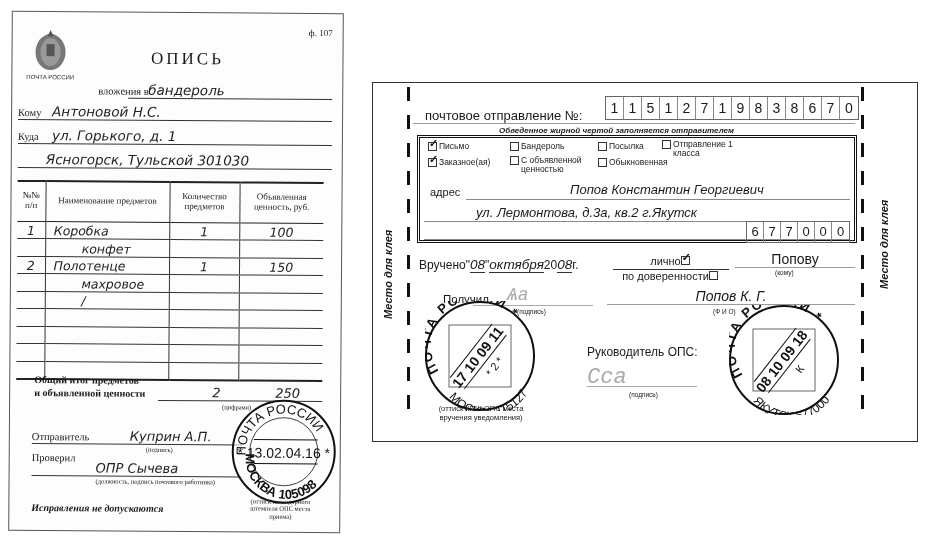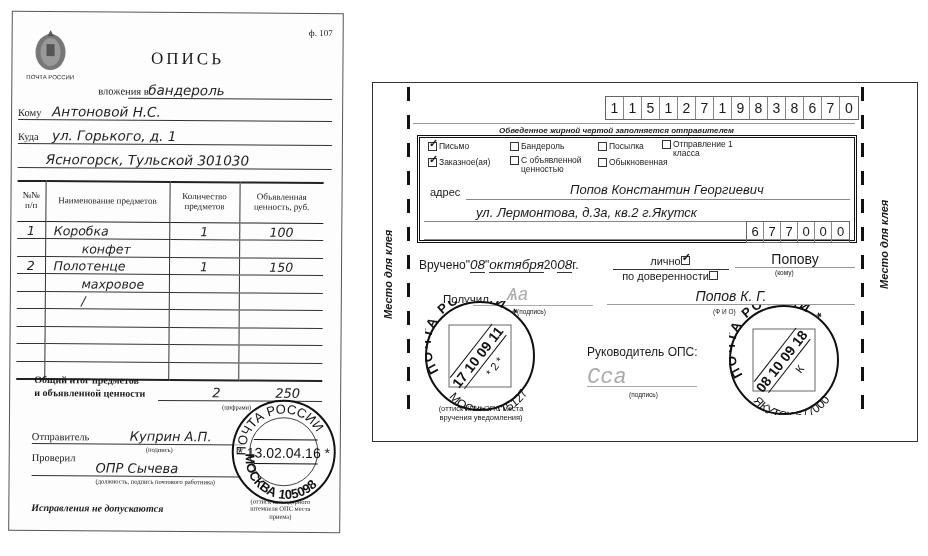--- a/index.html
+++ b/index.html
@@ -250,20 +250,21 @@
       <span></span>
       <span></span>
       <span></span>
       <span></span>
       <span></span>
       <span></span>
   </div>
   <div class="glue glue-left">Место для клея</div>
   <div class="glue glue-right">Место для клея</div>
 
+  <span class="track-label">почтовое отправление №:</span>
   <div class="track-line"></div>
   <div class="digits" style="left:232px;">
     <span>1</span>
     <span>1</span>
     <span>5</span>
     <span>1</span>
     <span>2</span>
     <span>7</span>
     <span>1</span>
     <span>9</span>

